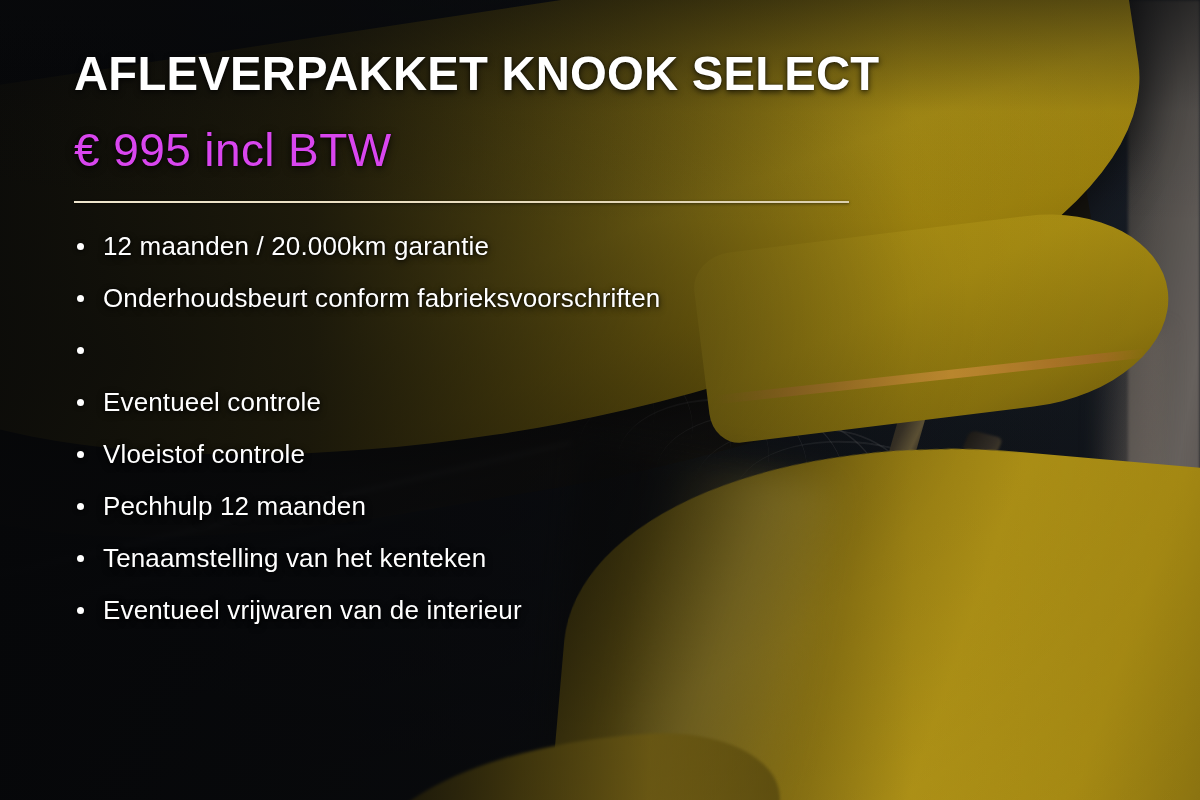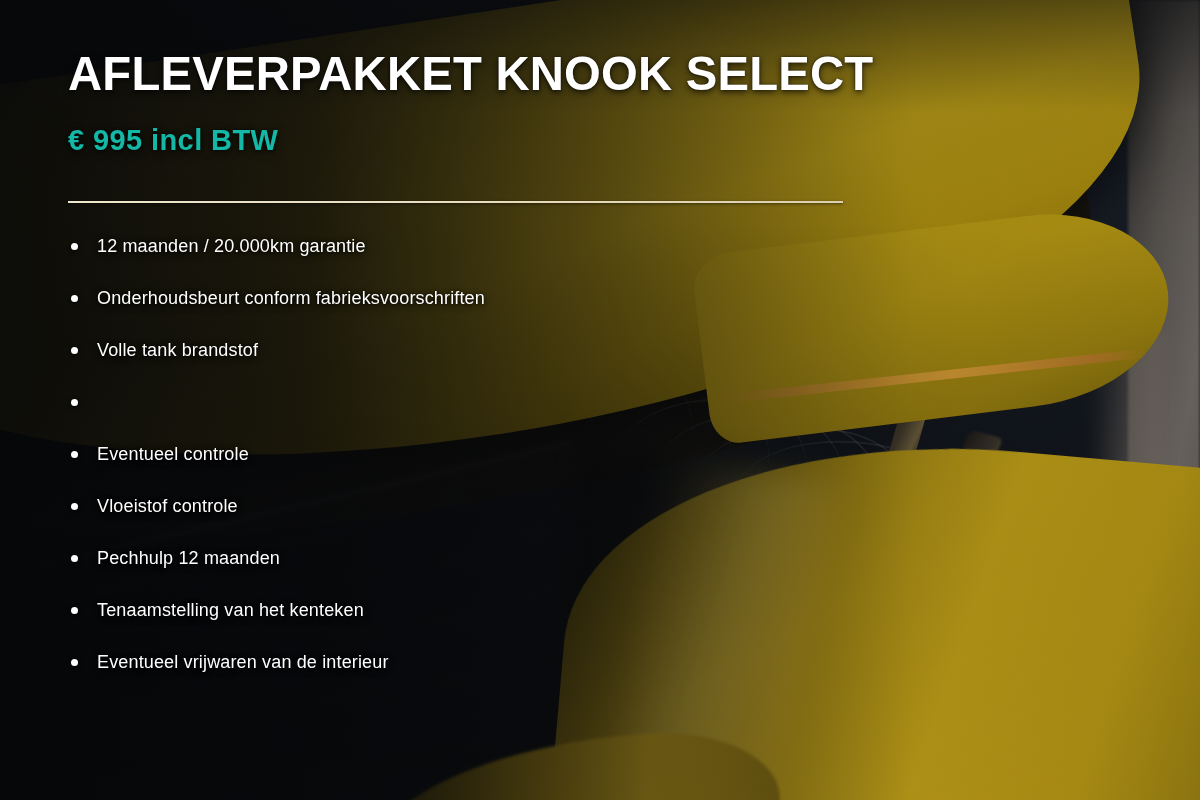--- a/index.html
+++ b/index.html
@@ -242,21 +242,21 @@
       radial-gradient(130% 100% at 10% 45%, rgba(0,0,0,0.55) 0%, rgba(0,0,0,0.10) 55%, rgba(0,0,0,0) 100%);
   }
   .bg-topfade {
     background: linear-gradient(180deg, rgba(8,9,11,0.55) 0%, rgba(8,9,11,0.10) 14%, rgba(0,0,0,0) 28%);
   }
 
   
 
   .content {
     position: absolute;
-    left: 68px;
+    left: 74px;
     top: 0;
     width: 1060px;
     height: 623px;
   }
 
   .headline {
     position: absolute;
     left: 0;
     top: 48px;
     color: #ffffff;
@@ -268,23 +268,23 @@
     white-space: nowrap;
     transform: scaleX(0.965);
     transform-origin: left center;
     text-shadow: 0 2px 7px rgba(0,0,0,0.75), 0 0 2px rgba(0,0,0,0.55);
   }
 
   .subhead {
     position: absolute;
     left: 0;
     top: 125px;
-    color: #14b8a6;
-    font-size: 29px;
-    font-weight: 700;
+    color: #d946ef;
+    font-size: 46px;
+    font-weight: 400;
     letter-spacing: 0.4px;
     line-height: 1.1;
     white-space: nowrap;
     text-shadow: 0 2px 8px rgba(0,0,0,0.8), 0 0 3px rgba(0,0,0,0.6);
   }
 
   .divider {
     position: absolute;
     left: 0;
     top: 201px;
@@ -302,21 +302,21 @@
     padding: 0;
     list-style: none;
   }
 
   .bullet-item {
     position: relative;
     display: block;
     height: 52px;
     padding-left: 29px;
     color: #ffffff;
-    font-size: 18px;
+    font-size: 26px;
     font-weight: 400;
     letter-spacing: 0.15px;
     line-height: 52px;
     white-space: nowrap;
     text-shadow: 0 2px 7px rgba(0,0,0,0.85), 0 0 3px rgba(0,0,0,0.7);
   }
 
   .bullet-item .dot {
     position: absolute;
     left: 3px;
@@ -375,21 +375,20 @@
 
     <div class="headline">AFLEVERPAKKET KNOOK SELECT</div>
 
     <div class="subhead">€ 995 incl BTW</div>
 
     <div class="divider"></div>
 
     <ul class="bullet-list" id="bullet-list">
         <li class="bullet-item"><span class="dot"></span><span>12 maanden / 20.000km garantie</span></li>
         <li class="bullet-item"><span class="dot"></span><span>Onderhoudsbeurt conform fabrieksvoorschriften</span></li>
-        <li class="bullet-item"><span class="dot"></span><span>Volle tank brandstof</span></li>
         <li class="bullet-item"><span class="dot"></span></li>
         <li class="bullet-item"><span class="dot"></span><span>Eventueel controle</span></li>
         <li class="bullet-item"><span class="dot"></span><span>Vloeistof controle</span></li>
         <li class="bullet-item"><span class="dot"></span><span>Pechhulp 12 maanden</span></li>
         <li class="bullet-item"><span class="dot"></span><span>Tenaamstelling van het kenteken</span></li>
         <li class="bullet-item"><span class="dot"></span><span>Eventueel vrijwaren van de interieur</span></li>
       </ul>
 
   </div>
 </div>

